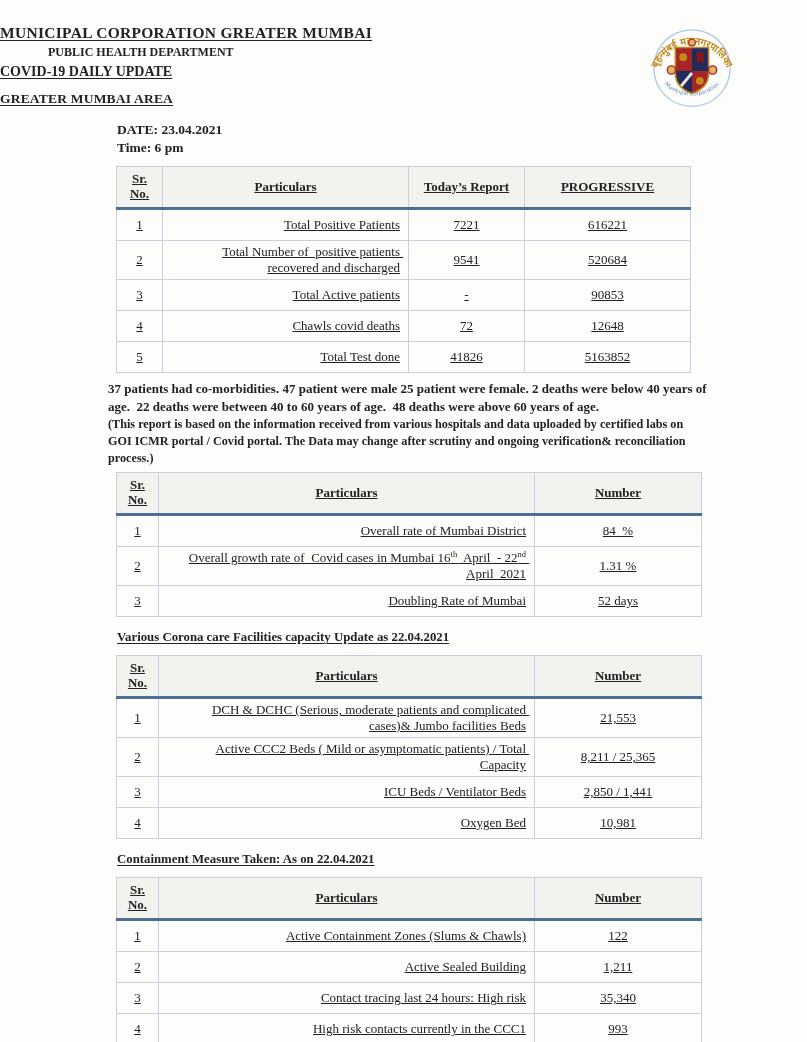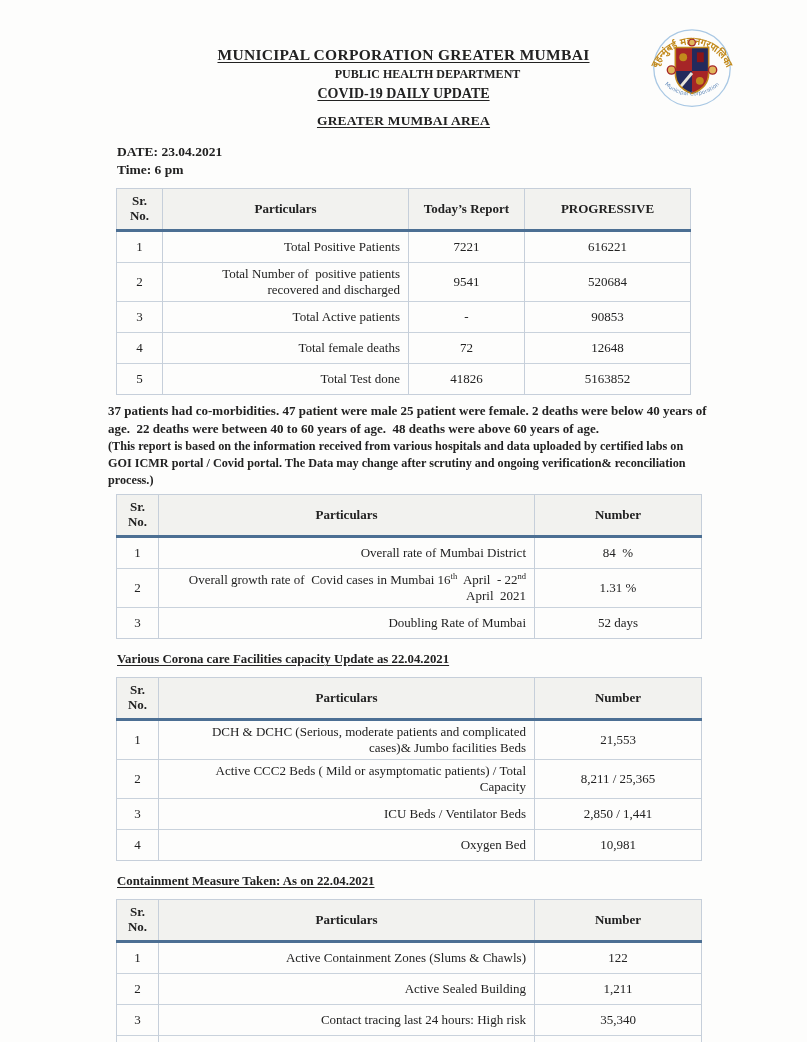--- a/index.html
+++ b/index.html
@@ -12,22 +12,22 @@
     width: 807px;
     height: 1042px;
     background: #fdfdfc;
     font-family: "Liberation Serif", "DejaVu Serif", serif;
     color: #222222;
     overflow: hidden;
   }
 
   
   .doc-header {
-    padding-top: 46px;
-    text-align: center;
+    padding-top: 24px;
+    text-align: left;
   }
   .org-title {
     font-size: 15.5px;
     font-weight: bold;
     letter-spacing: .3px;
     text-decoration: underline;
     text-underline-offset: 2px;
   }
   .dept-title {
     margin-top: 3px;
@@ -67,20 +67,21 @@
     height: 98px;
   }
 
   
   table.rpt {
     border-collapse: collapse;
     table-layout: fixed;
     margin-left: 116px;
     font-size: 13px;
     background: #fdfdfc;
+    text-decoration: underline;
   }
   table.rpt th, table.rpt td {
     border-left: 1px solid #c6cfda;
     border-right: 1px solid #c6cfda;
     padding: 3px 8px;
     vertical-align: middle;
   }
   table.rpt {
     border: 1px solid #c6cfda;
   }
@@ -232,21 +233,21 @@
         <td class="c-num">520684</td>
       </tr>
       <tr>
         <td class="c-sr">3</td>
         <td class="c-part">Total Active patients</td>
         <td class="c-num">-</td>
         <td class="c-num">90853</td>
       </tr>
       <tr>
         <td class="c-sr">4</td>
-        <td class="c-part">Total female deaths</td>
+        <td class="c-part">Chawls covid deaths</td>
         <td class="c-num">72</td>
         <td class="c-num">12648</td>
       </tr>
       <tr>
         <td class="c-sr">5</td>
         <td class="c-part">Total Test done</td>
         <td class="c-num">41826</td>
         <td class="c-num">5163852</td>
       </tr>
     </tbody>

